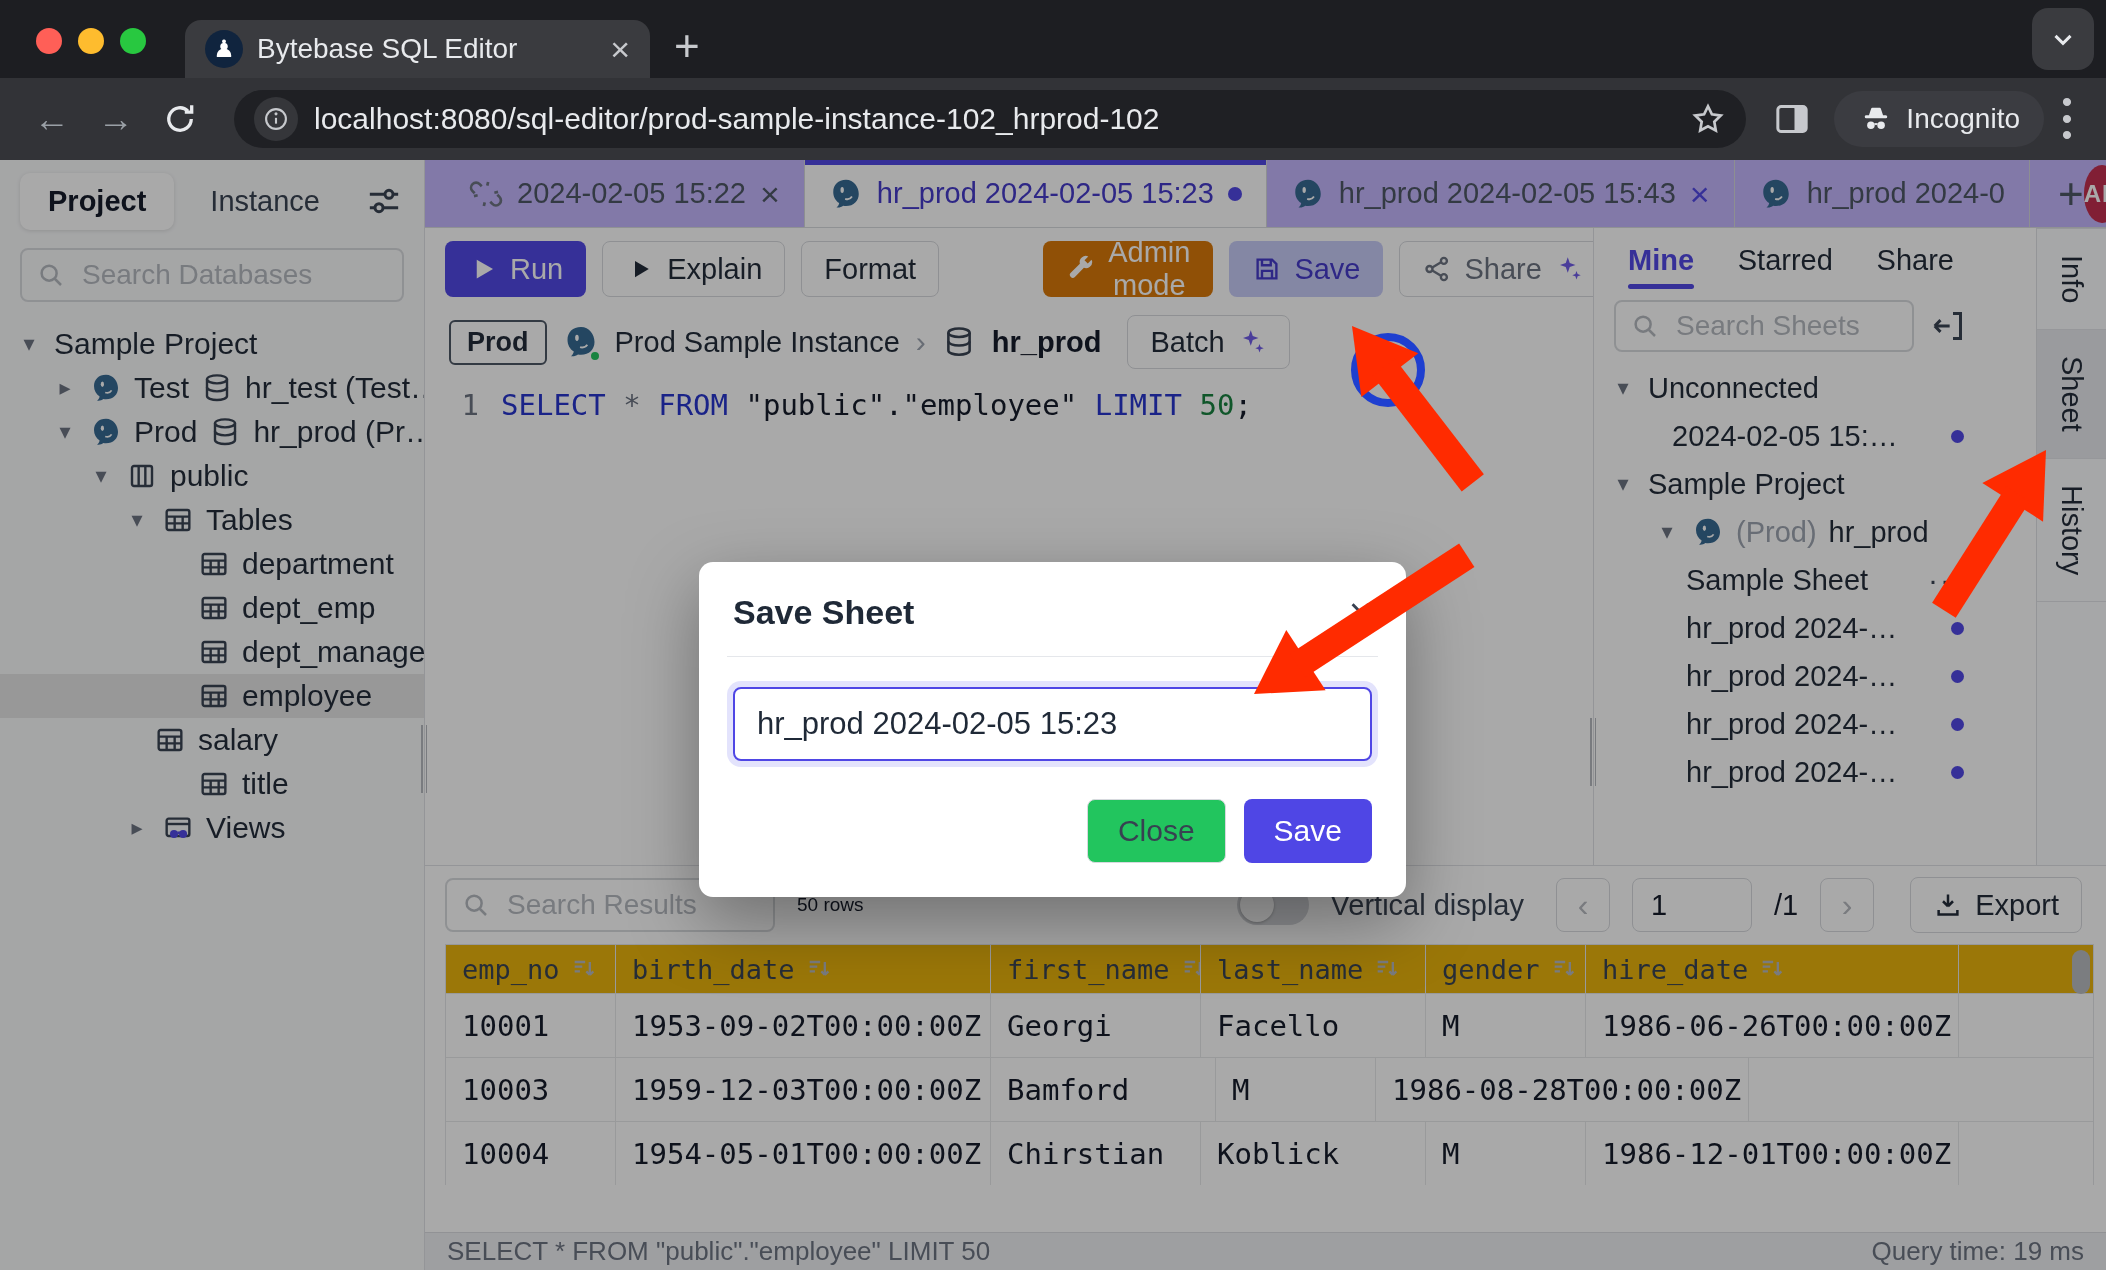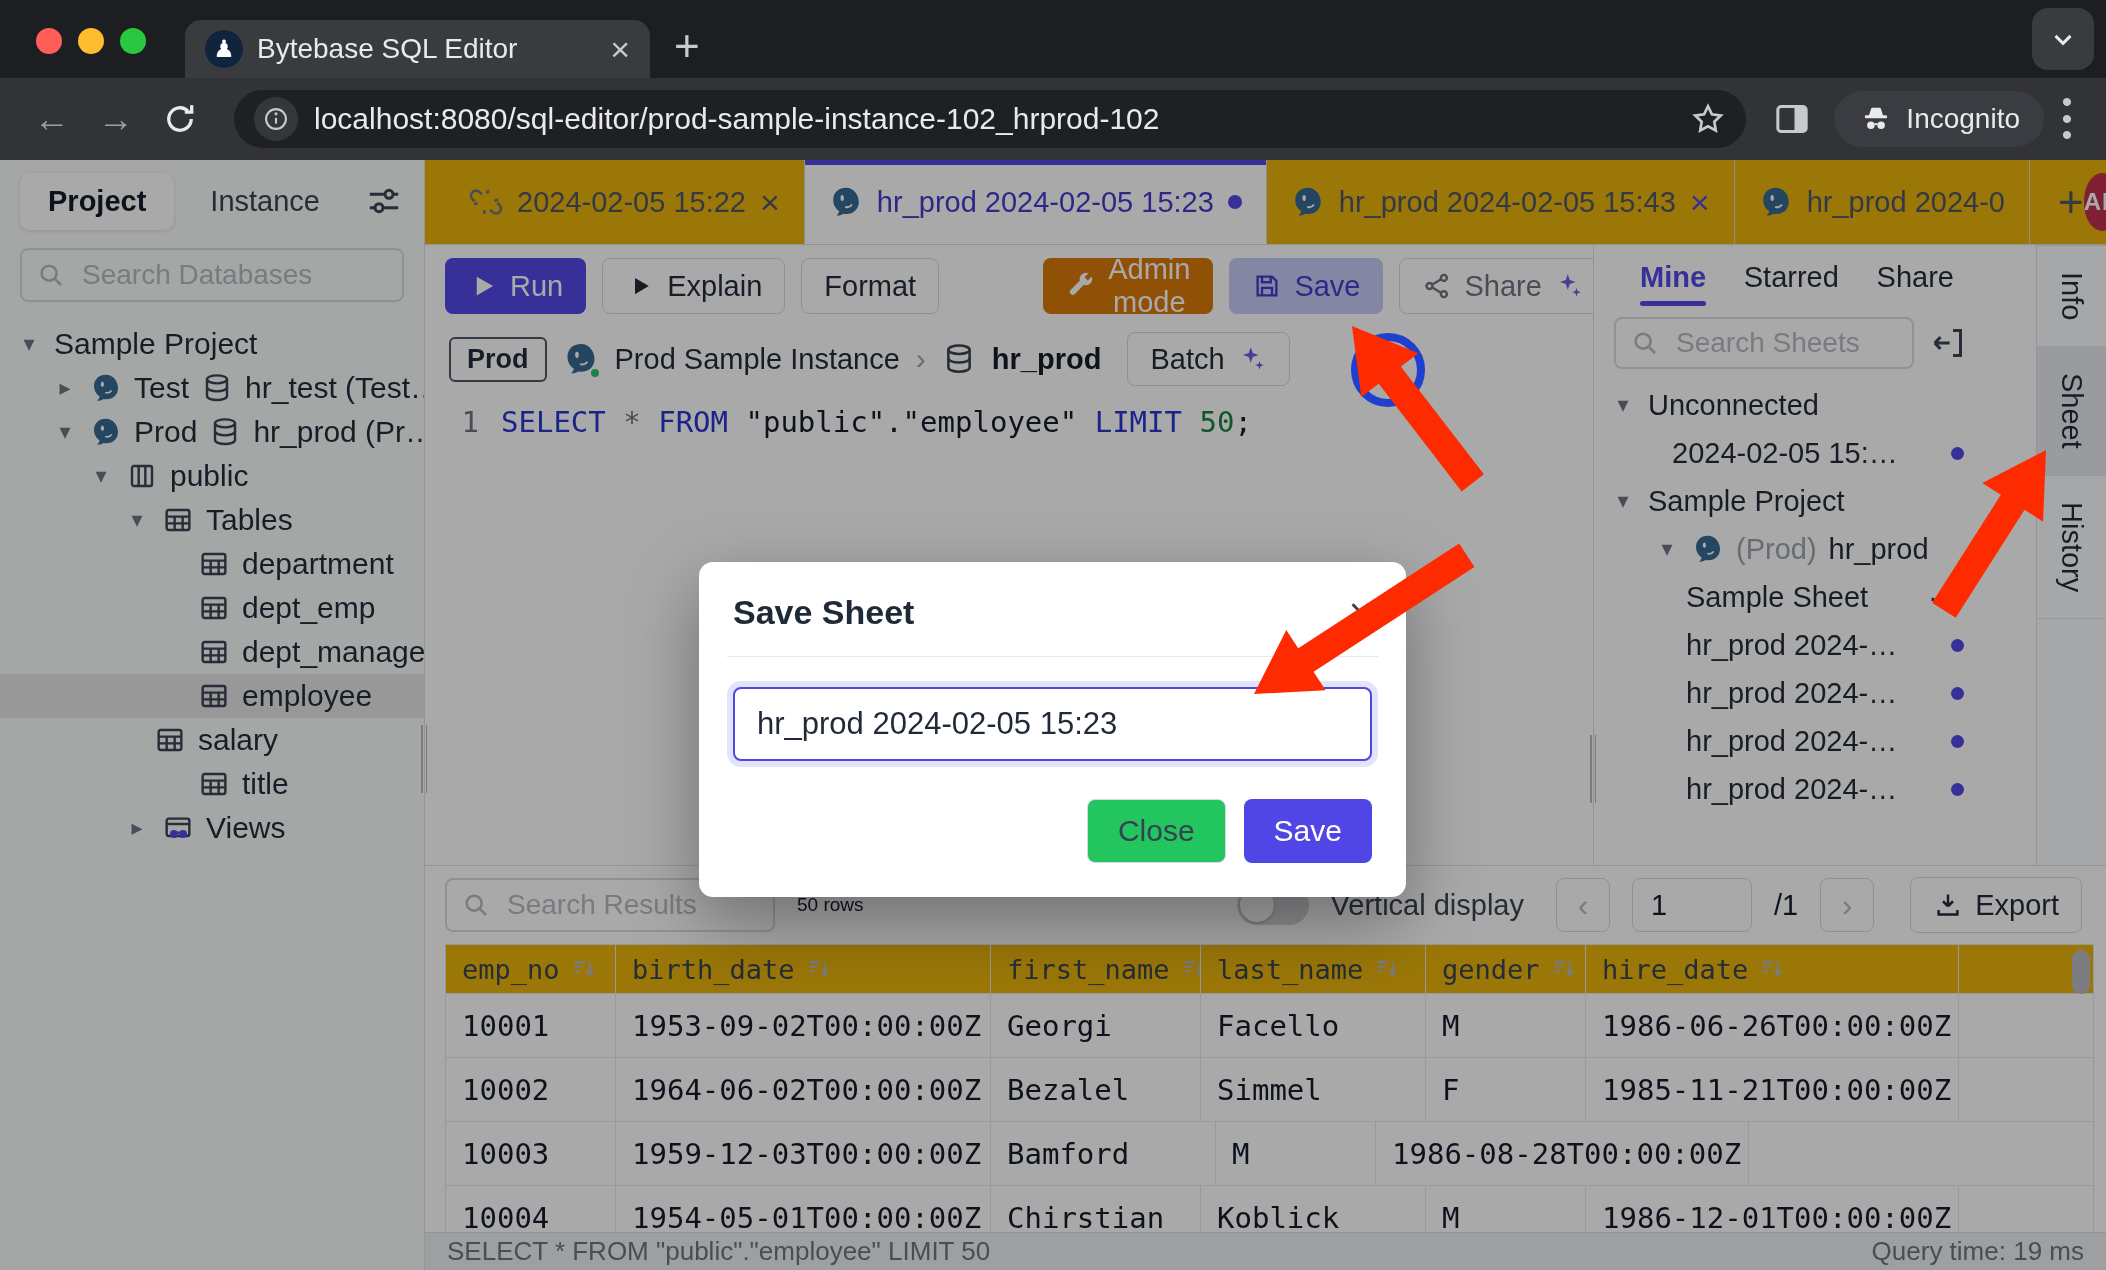--- a/index.html
+++ b/index.html
@@ -56,21 +56,21 @@
     white-space:nowrap; overflow:hidden; }
   .trow.selected { background:#e5e5e5; }
   .caret { color:#6b7280; font-size:22px; width:26px; flex:none; text-align:center;}
   .ticon { width:32px; height:32px; flex:none; display:inline-flex; }
   .ticon svg{width:100%;height:100%;}
   .lsb-handle { position:absolute; right:-3px; top:565px; width:6px; height:68px; display:flex; gap:3px; z-index:5;}
   .lsb-handle i { width:3px; height:100%; background:#b6b9bf; display:block;}
 
   
   .content { flex:1; display:flex; flex-direction:column; min-width:0; }
-  .tabs-row { height:85px; background:#eab308; border-bottom:1px solid #d8dade; display:flex;
+  .tabs-row { height:68px; background:#c4b5fd; border-bottom:1px solid #d8dade; display:flex;
     align-items:stretch; padding-left:20px; }
   .etab { display:flex; align-items:center; gap:14px; padding:0 24px; border-right:1px solid #d5d7db;
     font-size:29px; color:#4b5563; position:relative; white-space:nowrap; }
   .etab .ticon{width:34px;height:34px;}
   .etab.active { background:#fff; color:#4338ca; }
   .etab.active::before { content:""; position:absolute; top:0; left:0; right:0; height:5px; background:#4f46e5; }
   .etab-dot { width:14px; height:14px; border-radius:50%; background:#4f46e5; }
   .etab-close { font-size:34px; color:#4b5563; line-height:1; }
   .etab-close.purple { color:#4f46e5; }
   .plus-btn { align-self:center; font-size:44px; color:#4b5563; margin-left:28px; line-height:1; }
@@ -105,21 +105,21 @@
 
   .sqlarea { flex:1; display:flex; padding-top:14px; font-family:"DejaVu Sans Mono", monospace;
     font-size:29px; }
   .gutter { width:76px; text-align:right; color:#6b7280; flex:none; padding-right:22px;}
   .tok-kw{color:#2432cc;} .tok-op{color:#6b7280;} .tok-id{color:#111827;} .tok-num{color:#15803d;}
 
   
   .sheetp { width:395px; flex:none; border-left:1px solid #dfe1e5; background:#fff; display:flex;
     flex-direction:column; position:relative;}
   .sp-tabs { height:64px; display:flex; align-items:center; justify-content:space-between; padding:0 34px; }
-  .sp-tab { font-size:29px; color:#1f2937; position:relative; padding:14px 0;margin-left:12px; }
+  .sp-tab { font-size:29px; color:#1f2937; position:relative; padding:14px 0; }
   .sp-tab.active { color:#4f46e5; font-weight:600; }
   .sp-tab.active::after { content:""; position:absolute; left:0; right:0; bottom:2px; height:5px;
     border-radius:3px; background:#4f46e5; }
   .sp-search { display:flex; align-items:center; gap:14px; padding:8px 20px 12px; }
   .sp-search .search-wrap{ margin:0; flex:1; }
   .sp-search .search-input{ background:#fff; height:52px; }
   .sp-collapse { width:40px; height:40px; flex:none; }
   .sp-list { flex:1; overflow:hidden; }
   .sp-row { height:48px; display:flex; align-items:center; gap:12px; font-size:29px; color:#1f2937;
     padding-right:24px; white-space:nowrap; overflow:hidden;}
@@ -744,29 +744,20 @@
                 <div class="t-row">
                   <div class="t-cell" style="width: 170px;">10001</div>
                   <div class="t-cell" style="width: 375px;">1953-09-02T00:00:00Z</div>
                   <div class="t-cell" style="width: 210px;">Georgi</div>
                   <div class="t-cell" style="width: 225px;">Facello</div>
                   <div class="t-cell" style="width: 160px;">M</div>
                   <div class="t-cell" style="width: 373px;">1986-06-26T00:00:00Z</div>
                   <div class="t-cell fill"></div>
                 </div>
                 <div class="t-row">
-                  <div class="t-cell" style="width: 170px;">10002</div>
-                  <div class="t-cell" style="width: 375px;">1964-06-02T00:00:00Z</div>
-                  <div class="t-cell" style="width: 210px;">Bezalel</div>
-                  <div class="t-cell" style="width: 225px;">Simmel</div>
-                  <div class="t-cell" style="width: 160px;">F</div>
-                  <div class="t-cell" style="width: 373px;">1985-11-21T00:00:00Z</div>
-                  <div class="t-cell fill"></div>
-                </div>
-                <div class="t-row">
                   <div class="t-cell" style="width: 170px;">10003</div>
                   <div class="t-cell" style="width: 375px;">1959-12-03T00:00:00Z</div>
                   <div class="t-cell" style="width: 225px;">Bamford</div>
                   <div class="t-cell" style="width: 160px;">M</div>
                   <div class="t-cell" style="width: 373px;">1986-08-28T00:00:00Z</div>
                   <div class="t-cell fill"></div>
                 </div>
                 <div class="t-row">
                   <div class="t-cell" style="width: 170px;">10004</div>
                   <div class="t-cell" style="width: 375px;">1954-05-01T00:00:00Z</div>

